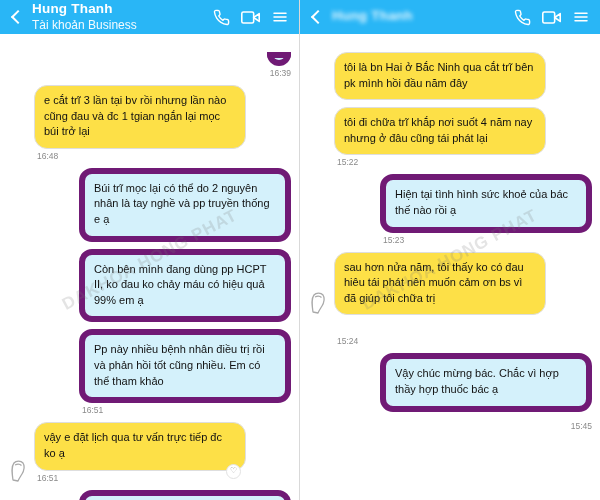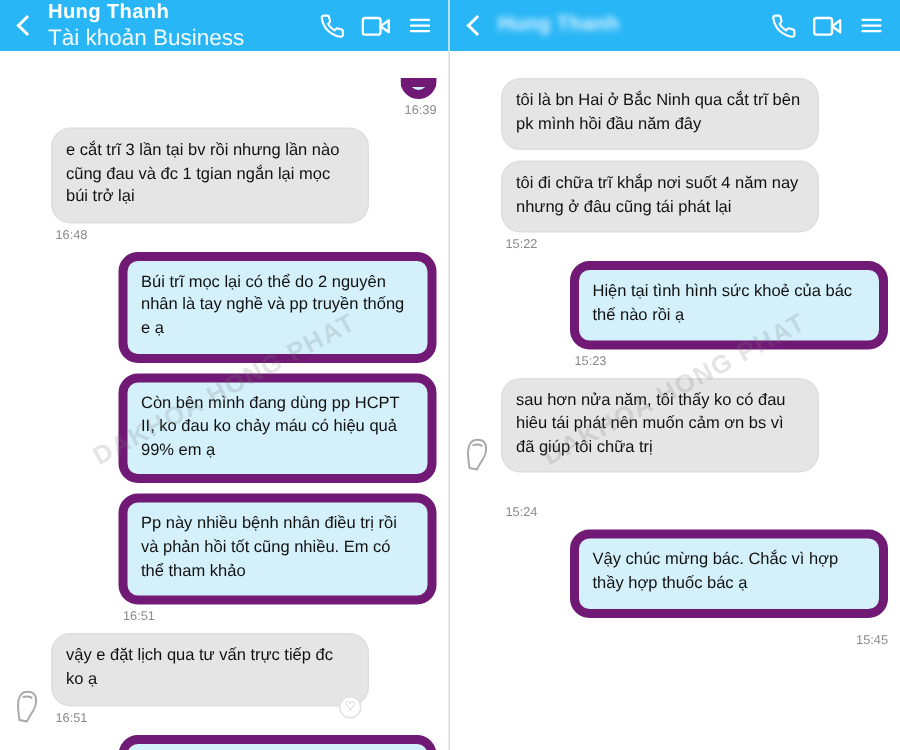--- a/index.html
+++ b/index.html
@@ -50,21 +50,21 @@
   }
   .hdr-titles { flex: 1 1 auto; min-width: 0; line-height: 1.15; }
   .hdr-name {
     font-size: 13.5px;
     font-weight: bold;
     letter-spacing: .2px;
     white-space: nowrap;
     overflow: hidden;
   }
   .hdr-sub {
-    font-size: 15px;
+    font-size: 12px;
     opacity: .95;
     margin-top: 2px;
     white-space: nowrap;
     overflow: hidden;
   }
   .hdr-name.blurred {
     filter: blur(2.2px);
     opacity: .85;
   }
   .hdr-actions {
@@ -108,21 +108,21 @@
     line-height: 1.42;
     color: #111;
     word-wrap: break-word;
     position: relative;
   }
   .bubble.out {
     background: #d4f1fb;
     border: 6px solid #701a75;
   }
   .bubble.in {
-    background: #e5e5e5;
+    background: #fde047;
     border: 1px solid #dedede;
   }
   .bubble.cut-top {
     border-top-left-radius: 0;
     border-top-right-radius: 0;
   }
   .meta {
     font-size: 8.5px;
     color: #8a8a8a;
     margin-top: 2px;

